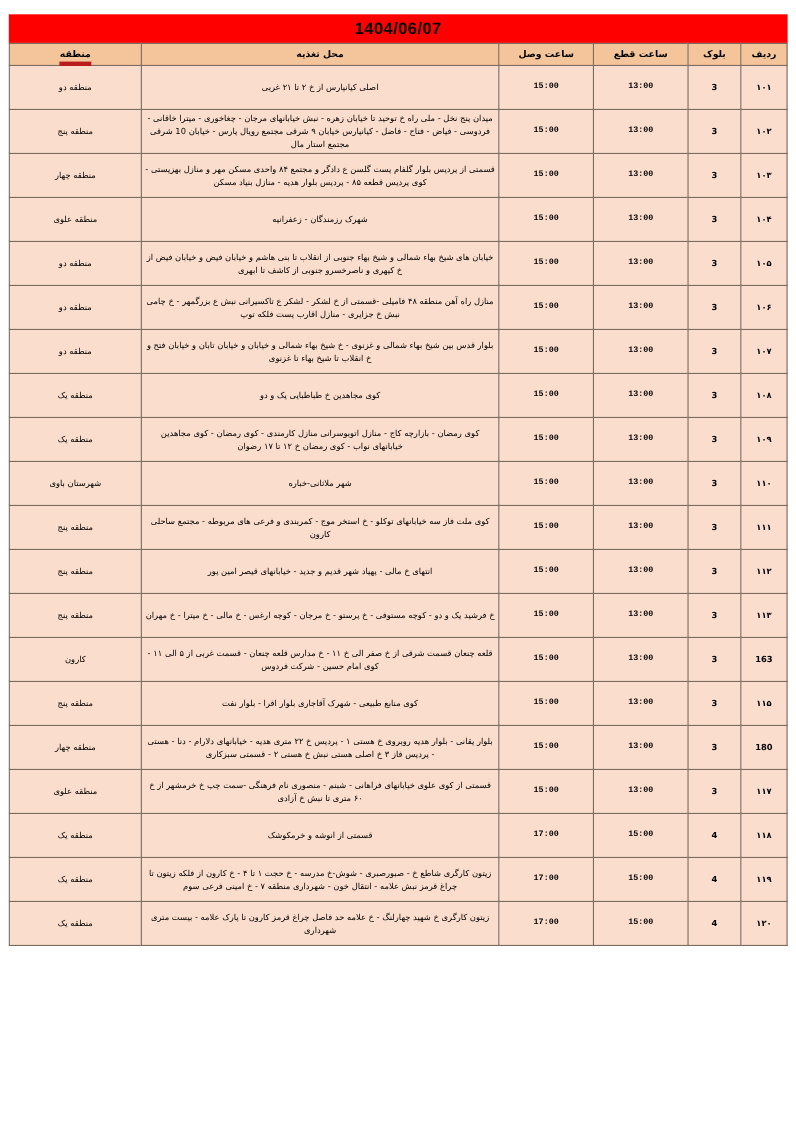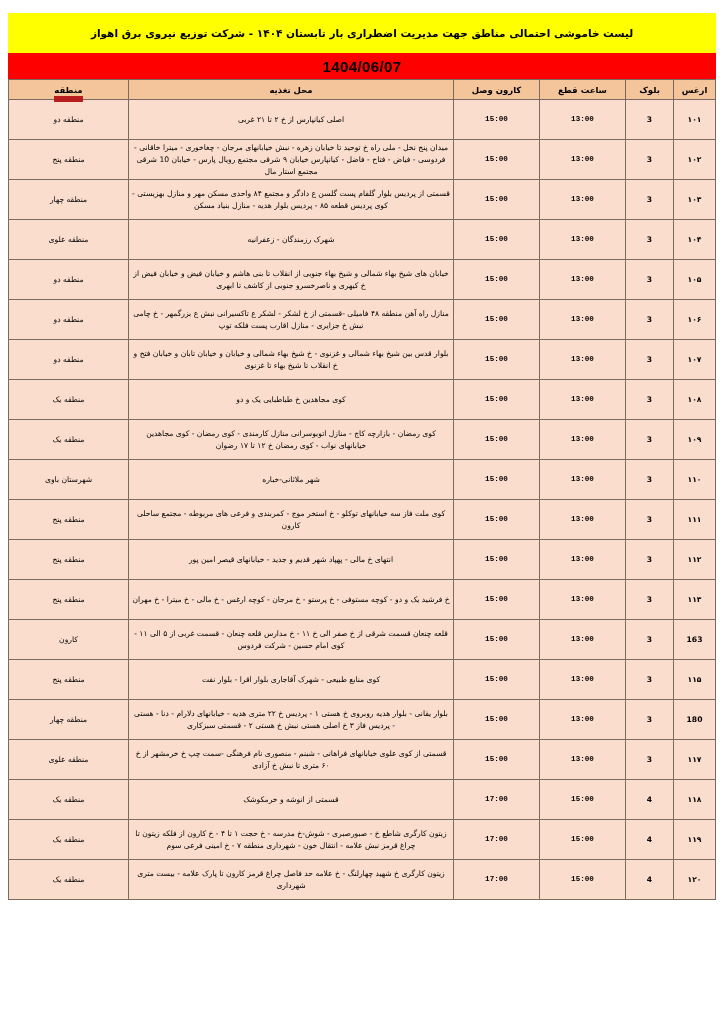--- a/index.html
+++ b/index.html
@@ -64,21 +64,21 @@
   }
   table.sched thead th {
     background: #F4C49A;
     font-size: 8.5px;
     font-weight: bold;
     color: #000000;
     height: 17px;
     padding: 1px 2px;
   }
   table.sched thead th.region-head span {
-    border-bottom: 6px solid #b91c1c;
+    border-bottom: 4px solid #b91c1c;
     padding-bottom: 1px;
   }
   table.sched tbody td {
     background: #FADDCC;
     font-size: 7.6px;
     color: #000000;
     line-height: 1.55;
   }
   td.c-row, td.c-block {
     font-size: 9px;
@@ -104,43 +104,40 @@
   col.w-on     { width: 86px; }
   col.w-addr   { width: auto; }
   col.w-region { width: 120px; }
   tbody tr { height: 40px; }
 </style>
 </head>
 <body>
 
 <div class="page">
 
-  <div class="banner-title">
-    <span>لیست خاموشی احتمالی مناطق جهت مدیریت اضطراری بار تابستان ۱۴۰۴ - شرکت توزیع نیروی برق اهواز</span>
-  </div>
 
   <div class="banner-date">
     <span>1404/06/07</span>
   </div>
 
   <table class="sched">
     <colgroup>
       <col class="w-row">
       <col class="w-block">
       <col class="w-off">
       <col class="w-on">
       <col class="w-addr">
       <col class="w-region">
     </colgroup>
     <thead>
       <tr>
-        <th><span>ارغس</span></th>
+        <th><span>ردیف</span></th>
         <th><span>بلوک</span></th>
         <th><span>ساعت قطع</span></th>
-        <th><span>کارون وصل</span></th>
+        <th><span>ساعت وصل</span></th>
         <th><span>محل تغذیه</span></th>
         <th class="region-head"><span>منطقه</span></th>
       </tr>
     </thead>
     <tbody id="table-body">
         <tr>
           <td class="c-row">۱۰۱</td>
           <td class="c-block">3</td>
           <td class="c-off">13:00</td>
           <td class="c-on">15:00</td>

